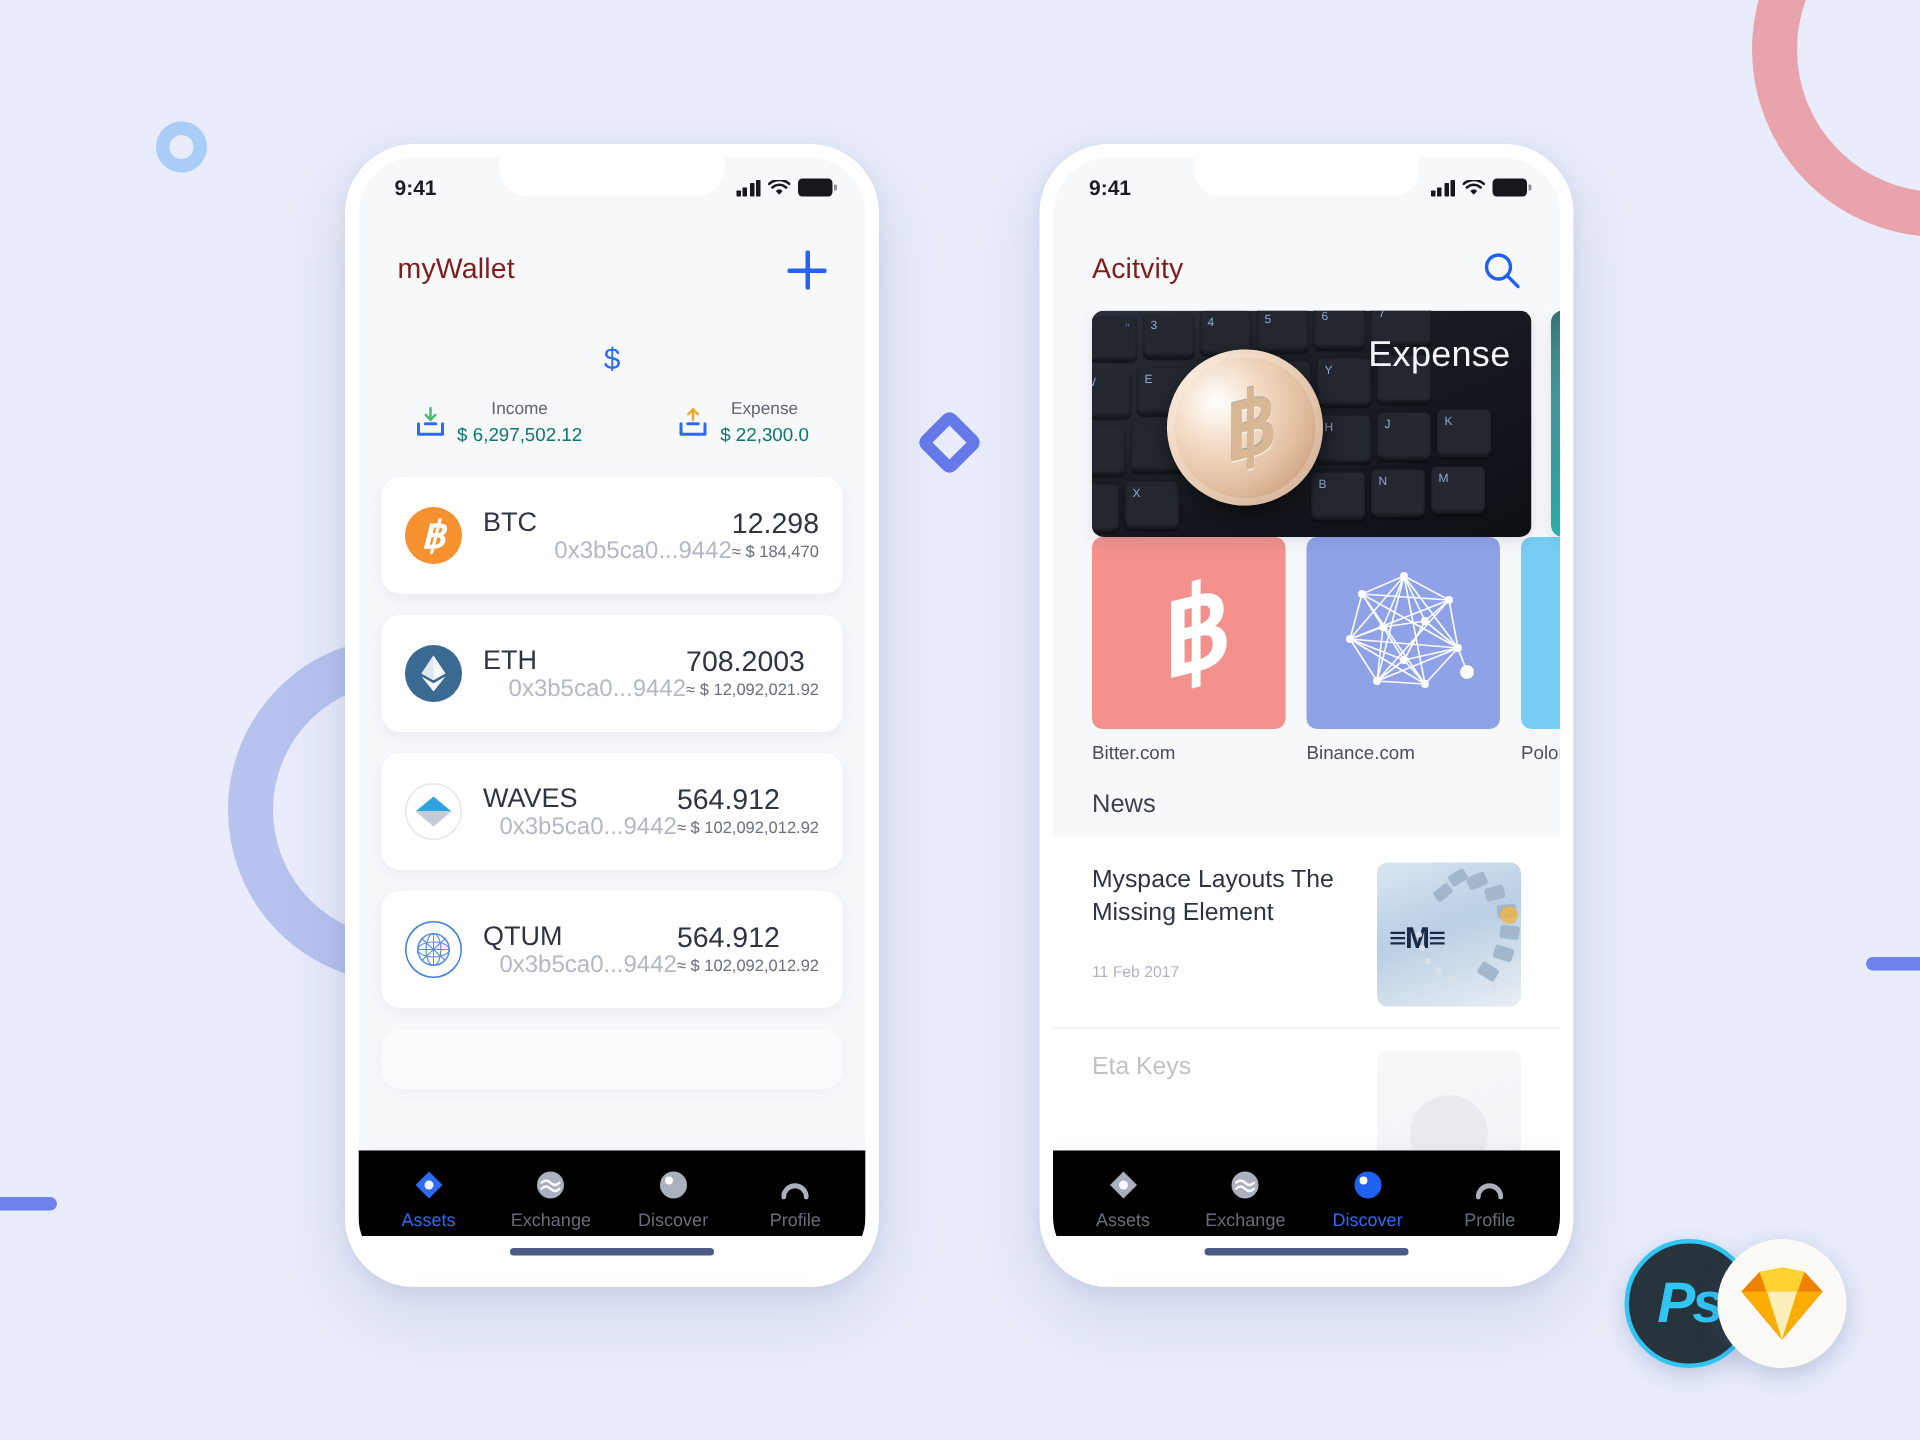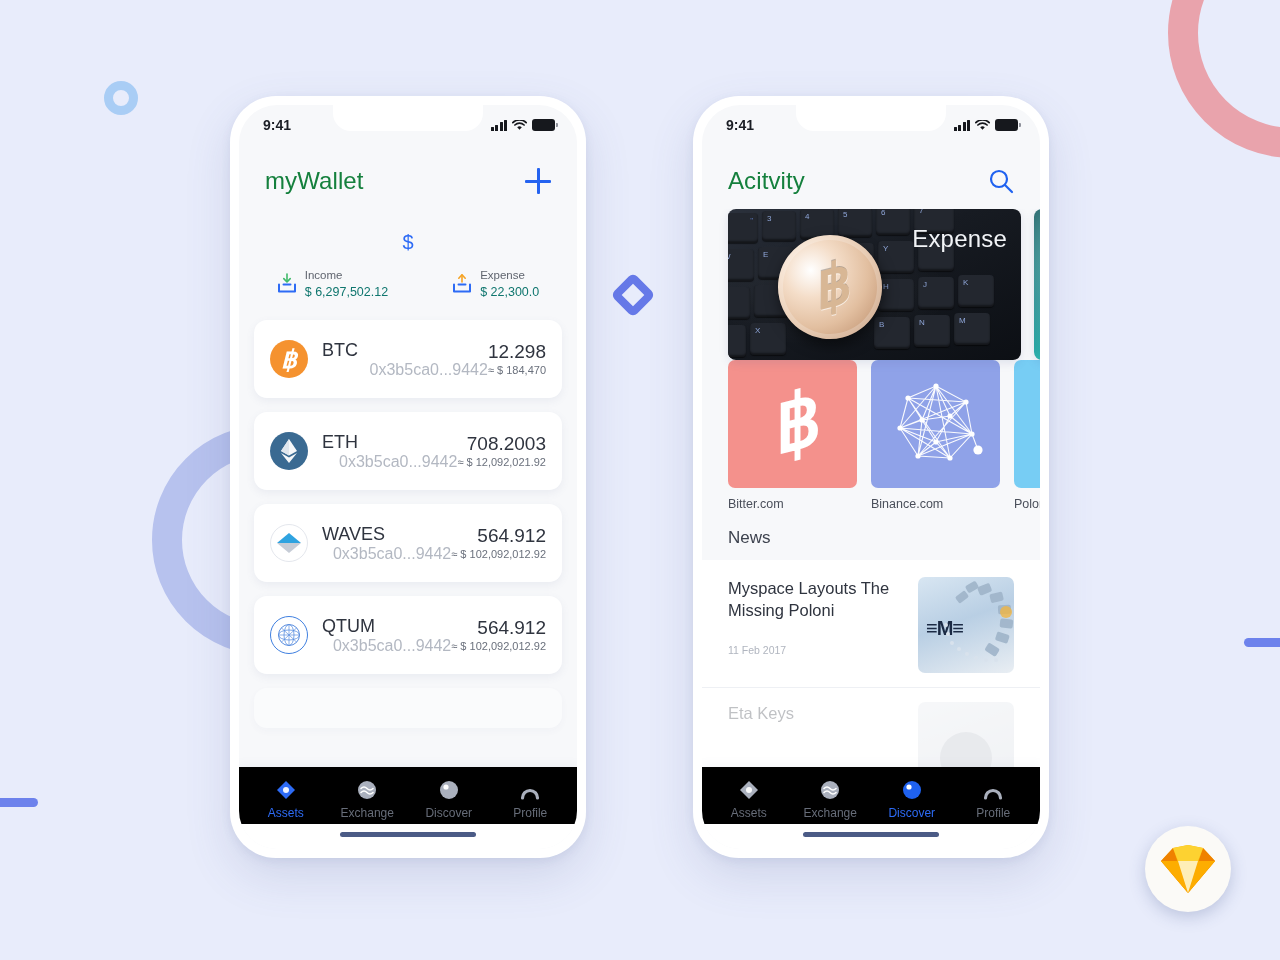--- a/index.html
+++ b/index.html
@@ -95,21 +95,21 @@
     content:''; position:absolute; right:-3px; top:3.5px;
     width:2px; height:4.5px; border-radius:0 1px 1px 0; background:#8f929b;
   }
 
   
   .app-header {
     flex: 0 0 auto;
     display: flex; align-items: center; justify-content: space-between;
     padding: 22px 26px 14px 26px;
   }
-  .app-title { font-size: 24px; color: #15803d; letter-spacing: .1px; }
+  .app-title { font-size: 19px; color: #7f1d1d; letter-spacing: .1px; }
   .plus-btn {
     width: 26px; height: 26px; position: relative; cursor: pointer;
   }
   .plus-btn::before, .plus-btn::after {
     content:''; position:absolute; background:#2563f0; border-radius:1px;
   }
   .plus-btn::before { left:0; top:11.5px; width:26px; height:3px; }
   .plus-btn::after  { top:0; left:11.5px; height:26px; width:3px; }
 
   .search-btn { width: 26px; height: 26px; cursor: pointer; }
@@ -125,21 +125,21 @@
     line-height: 1.1;
     text-shadow: 0 6px 14px rgba(45,107,245,0.22);
   }
 
   .io-row {
     display: flex; justify-content: center; gap: 64px;
     padding: 14px 0 0;
   }
   .io-item { display: flex; align-items: center; gap: 8px; }
   .io-icon { width: 20px; height: 22px; flex: 0 0 20px; }
-  .io-text { text-align: left; }
+  .io-text { text-align: center; }
   .io-label { font-size: 11.5px; color: #60656f; line-height: 1.35; }
   .io-value { font-size: 12.5px; color: #0f766e; line-height: 1.35; }
 
   
   .asset-list {
     flex: 1 1 auto;
     padding: 16px 15px 0 15px;
     overflow: hidden;
     position: relative;
   }
@@ -158,21 +158,21 @@
     flex: 0 0 38px; margin-right: 14px;
     display: flex; align-items: center; justify-content: center;
   }
   .coin-btc { background: #f5922f; color: #fff; font-size: 25px; font-weight: bold; font-style: italic; line-height: 1;}
   .coin-eth { background: #3a6a92; }
   .coin-waves { background: #ffffff; border: 1px solid #e4e7ed; }
   .coin-qtum { background: #ffffff; border: 1.5px solid #3f7fe0; }
   .asset-mid { flex: 1 1 auto; min-width: 0; }
   .asset-name { font-size: 18px; color: #2f343f; line-height: 1.12; }
   .asset-addr { font-size: 16px; color: #b3b8c2; line-height: 1.2; text-align: right; }
-  .asset-right { text-align: right; }
+  .asset-right { }
   .asset-amount { font-size: 19px; color: #2f343f; line-height: 1.15; }
   .asset-fiat { font-size: 11px; color: #6a707c; line-height: 1.4; }
 
   
   .tabbar {
     flex: 0 0 auto;
     background: #000000;
     padding: 12px 6px 4px 6px;
     display: flex;
     box-shadow: 0 -2px 10px rgba(110,125,165,0.07);
@@ -619,21 +619,21 @@
         <div class="reco">
           <div class="reco-tile reco-polo"></div>
           <div class="reco-name">Poloni</div>
         </div>
       </div>
 
       <div class="section-title">News</div>
       <div class="news-list">
         <div class="news-item">
           <div class="news-body">
-            <div class="news-title">Myspace Layouts The Missing Poloni</div>
+            <div class="news-title">Myspace Layouts The Missing Element</div>
             <div class="news-date">11 Feb 2017</div>
           </div>
           <div class="news-thumb">
             <div class="thumb-ibm">≡M≡</div>
             <svg class="thumb-blades" viewBox="0 0 92 92">
               <g fill="#9fb4c9" opacity=".9">
                 <rect x="46" y="6" width="13" height="9" rx="2" transform="rotate(-22 52 10)"></rect>
                 <rect x="58" y="14" width="13" height="9" rx="2" transform="rotate(-14 64 18)"></rect>
                 <rect x="66" y="26" width="13" height="9" rx="2" transform="rotate(-4 72 30)"></rect>
                 <rect x="68" y="40" width="13" height="9" rx="2" transform="rotate(6 74 44)"></rect>
@@ -706,20 +706,23 @@
         <div class="tab-label">Profile</div>
       </div>
     </div>
     <div class="home-indicator">
         <i></i>
       </div>
   </div>
 </div>
 
 <div class="badges">
+  <div class="badge badge-ps">
+    <span>Ps</span>
+  </div>
   <div class="badge badge-sk">
     <svg width="56" height="50" viewBox="0 0 56 50">
       <path d="M13 4 L28 1 L43 4 L55 17 L28 49 L1 17 Z" fill="#fdb300"></path>
       <path d="M13 4 L1 17 L28 49 Z" fill="#ef8100"></path>
       <path d="M43 4 L55 17 L28 49 Z" fill="#ef8100"></path>
       <path d="M13 4 L28 1 L43 4 L38 17 L18 17 Z" fill="#fdd231"></path>
       <path d="M1 17 L18 17 L28 49 Z" fill="#fdad00"></path>
       <path d="M55 17 L38 17 L28 49 Z" fill="#fdad00"></path>
       <path d="M18 17 L38 17 L28 49 Z" fill="#feeeb7"></path>
     </svg>

